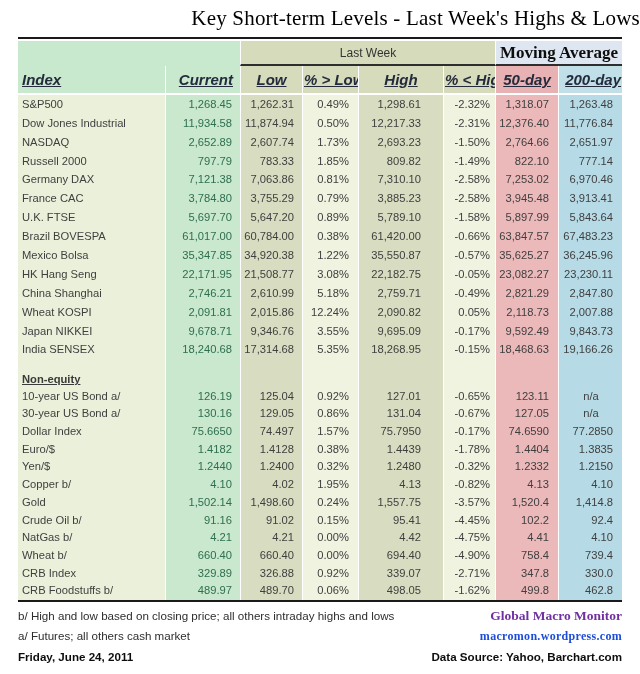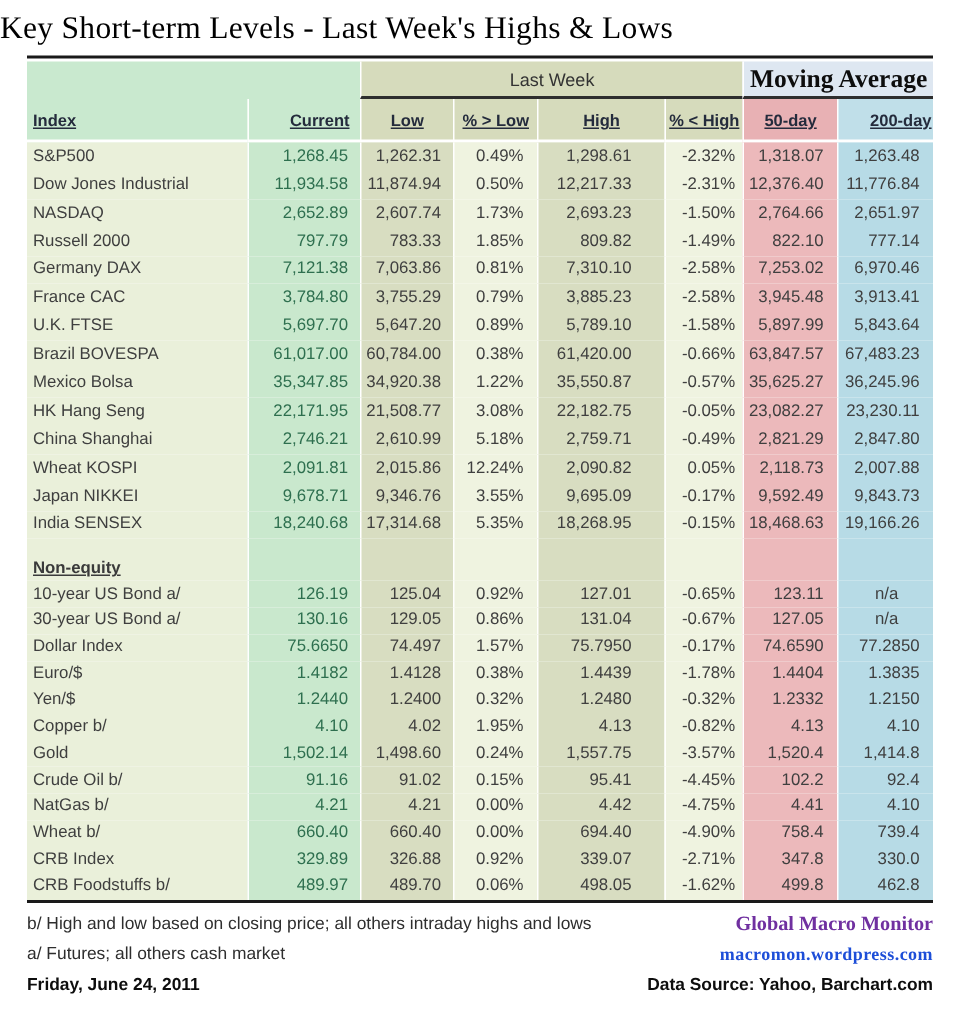--- a/index.html
+++ b/index.html
@@ -1,32 +1,32 @@
 <!DOCTYPE html>
 <html><head>
 <meta charset="utf-8">
 <style>
   html,body{margin:0;padding:0;background:#fff;}
   body{width:640px;height:674px;font-family:"Liberation Sans",sans-serif;-webkit-font-smoothing:antialiased;}
   .page{position:relative;width:640px;height:674px;overflow:hidden;background:#fff;}
   .title{font-family:"Liberation Serif",serif;font-weight:400;font-size:21px;color:#000;
-         text-align:left;margin:6px 0 6px 0;letter-spacing:.2px;}
+         text-align:right;margin:6px 0 6px 0;letter-spacing:.2px;}
   .rule{height:2px;background:#1a1a1a;margin:0 18px;}
   table{border-collapse:separate;border-spacing:0;table-layout:fixed;width:604px;margin:2px 0 0 18px;}
   th,td{box-sizing:border-box;font-size:11.2px;color:#3f3f3f;white-space:nowrap;overflow:hidden;line-height:1;}
   th+th,td+td{border-left:1.5px solid #fff;}
   
   tr.bands th{height:25px;vertical-align:middle;}
   .band-left{background:#c9e9cf;}
   .band-lw{background:#d6dbbc;border-bottom:2px solid #2e2e2e;font-weight:400;font-size:12px;color:#333;text-align:center;}
   .band-ma{background:#dee7f1;border-bottom:2px solid #2e2e2e;font-family:"Liberation Serif",serif;
            font-weight:700;font-size:17px;color:#0d0d0d;text-align:center;}
   
-  tr.heads th{height:29px;vertical-align:bottom;padding-bottom:6px;font-weight:700;font-size:11px;
-              text-decoration:underline;color:#242b3c;border-bottom:2px solid #fff;}
+  tr.heads th{height:29px;vertical-align:bottom;padding-bottom:6px;font-weight:700;font-size:15px;
+              text-decoration:underline;color:#242b3c;border-bottom:2px solid #fff;font-style:italic;}
   .h-index{background:#c9e9cf;text-align:left;padding-left:4px;color:#447f41;}
   .h-current{background:#c9e9cf;text-align:right;padding-right:7px;color:#447f41;}
   .h-low,.h-pal,.h-high,.h-pbh{background:#d6dbbc;text-align:center;}
   .h-ma50{background:#e8b1b4;text-align:center;}
   .h-ma200{background:#c0dfe9;text-align:right;}
   
   .c0{background:#eaf0da;text-align:left;padding-left:4px;}
   .c1{background:#c9e8cd;text-align:right;padding-right:8px;color:#2e6f4f;}
   .c2{background:#d8ddc1;text-align:right;padding-right:8px;}
   .c3{background:#eff3e0;text-align:right;padding-right:9px;}

